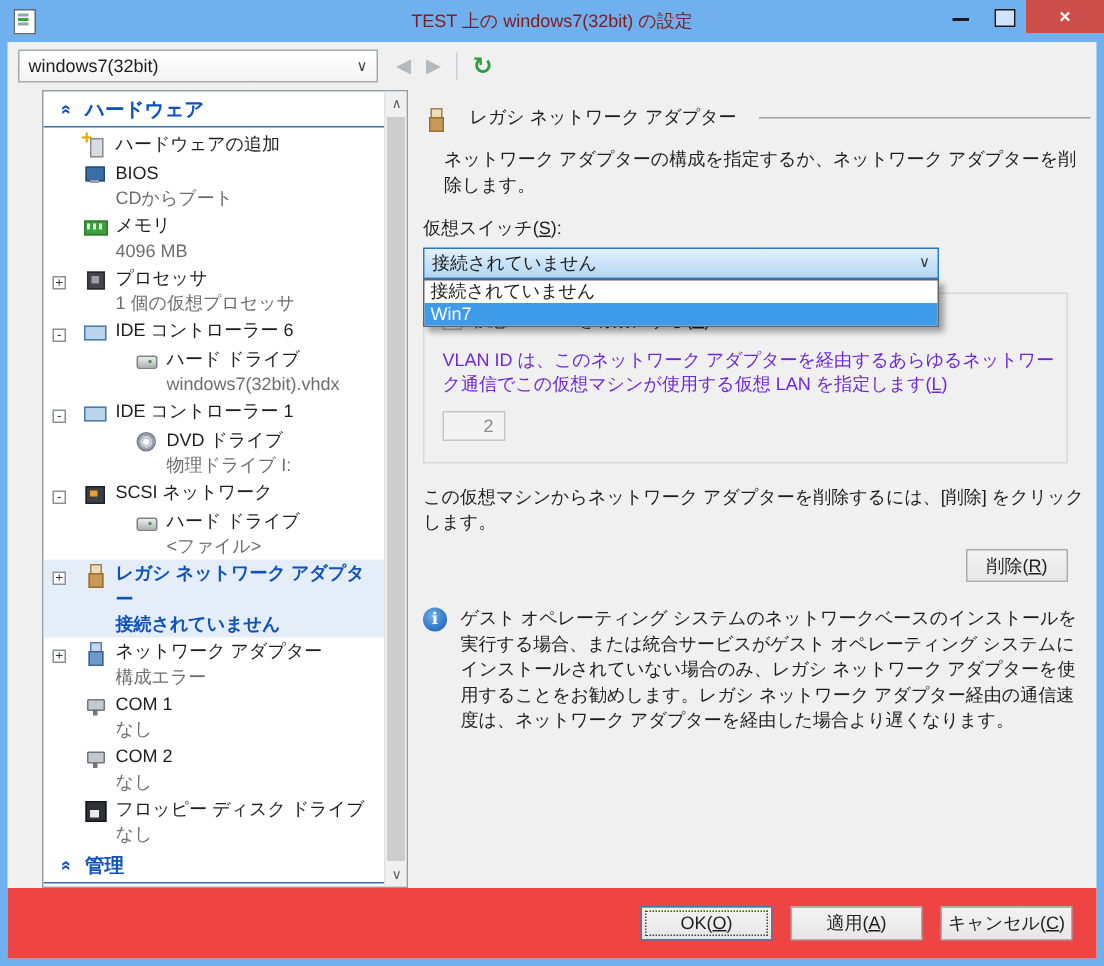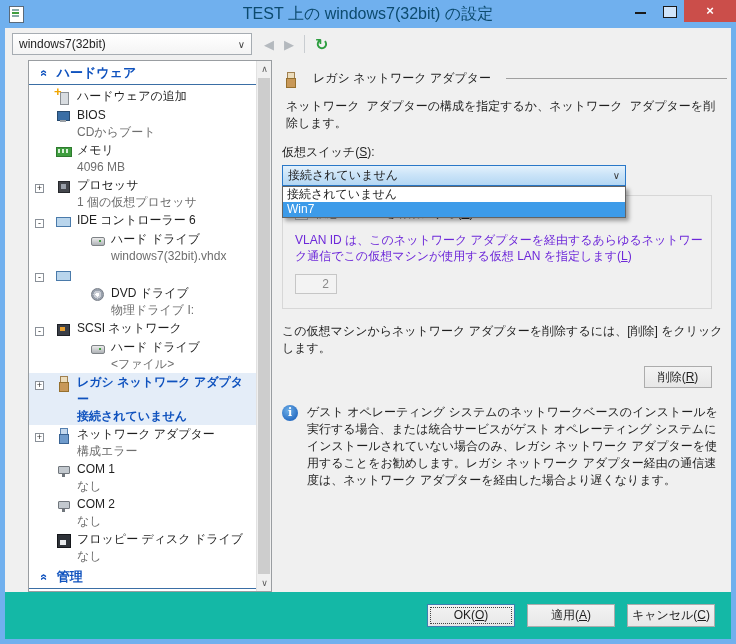--- a/index.html
+++ b/index.html
@@ -9,21 +9,21 @@
     font-size: 12px; color: #1e1e1e; position: relative; overflow: hidden;
     background:#f0f0f0;
   }
   .window { position:absolute; inset:0; border:5px solid #70b0ee; border-top:none; background:#f0f0f0; }
 
   
   .titlebar { position:absolute; top:-0px; left:-5px; right:-5px; height:28px; background:#70b0ee; display:flex; align-items:center; }
   .app-icon { width:16px; height:16px; margin-left:8px; position:relative; flex:none; }
   .app-icon::before { content:''; position:absolute; left:1px; top:0; width:13px; height:15px; background:#fff; border:1px solid #5a6a7a; }
   .app-icon::after { content:''; position:absolute; left:4px; top:3px; width:7px; height:2px; background:#8aa; box-shadow:0 3px 0 #3f9e3f, 0 6px 0 #8aa; }
-  .title-text { position:absolute; left:0; right:0; text-align:center; font-size:16px; color:#0c4a6e; }
+  .title-text { position:absolute; left:0; right:0; text-align:center; font-size:12px; color:#7f1d1d; }
   .win-controls { position:absolute; right:0; top:0; display:flex; height:22px; }
   .winbtn { width:29px; height:22px; position:relative; }
   .winbtn.min::after { content:''; position:absolute; left:9px; top:12px; width:11px; height:2px; background:#1a1a1a; }
   .winbtn.max::after { content:''; position:absolute; left:8px; top:6px; width:12px; height:10px; border:1px solid #1a1a1a; background:#cfe4fa; }
   .winbtn.close { width:52px; background:#cb4e4a; color:#fff; font-weight:bold; font-size:13px; text-align:center; line-height:22px; }
 
   
   .toolbar { position:absolute; top:28px; left:0; right:0; height:32px; display:flex; align-items:center; }
   .vm-combobox { margin-left:7px; width:240px; height:22px; background:linear-gradient(#ffffff,#f4f4f4); border:1px solid #a6acb2; display:flex; align-items:center; padding:0 6px; }
   .vm-combobox .val { flex:1; }
@@ -81,21 +81,21 @@
   .sb-arrow { position:absolute; left:0; width:15px; height:16px; color:#5a5a5a; font-size:9px; text-align:center; line-height:16px; }
   .sb-arrow.up { top:0; }
   .sb-arrow.down { bottom:0; }
   .sb-thumb { position:absolute; left:1px; right:1px; top:17px; bottom:17px; background:#cdcdcd; }
 
   
   .content { position:relative; flex:1; padding:8px 14px 0 10px; }
   .c-header { display:flex; align-items:center; gap:9px; height:20px; margin-bottom:10px; }
   .c-header .ctitle { white-space:nowrap; }
   .c-header .rule { flex:1; height:1px; background:#a0a0a0; margin-left:6px; }
-  .c-desc { margin:6px 0 12px 4px;font-family:Liberation Mono, monospace; }
+  .c-desc { margin:6px 0 12px 14px; }
   .switch-label { margin-bottom:4px; display:block; }
   .combo-wrap { position:relative; width:344px; }
   .combobox { height:21px; border:1px solid #2a78c8; background:linear-gradient(180deg,#e4f1fc 0%,#cbe4f8 45%,#b4d7f3 100%); display:flex; align-items:center; padding:0 5px; }
   .combobox .val { flex:1; }
   .combobox .chev { color:#3a3a3a; font-size:10px; }
   .droplist { position:absolute; top:21px; left:0; width:344px; background:#fff; border:1px solid #646464; box-shadow:3px 3px 4px rgba(0,0,0,0.35); z-index:10; }
   .dropitem { height:15px; line-height:15px; padding:0 4px; overflow:hidden; white-space:nowrap; }
   .dropitem.selected { background:#3d9be9; color:#fff; }
 
   .groupbox { margin-top:9px; width:430px; border:1px solid #d7d7d7; padding:9px 12px 14px 12px; }
@@ -105,21 +105,21 @@
   .vlan-input { margin-top:10px; width:42px; height:20px; border:1px solid #c6c6c6; background:#f3f3f3; color:#8a8a8a; text-align:right; padding:0 7px 0 0; line-height:19px; }
 
   .remove-hint { margin-top:14px; }
   .remove-row { width:430px; margin-top:9px; text-align:right; }
   .btn { display:inline-block; min-width:68px; height:22px; line-height:20px; text-align:center; border:1px solid #acacac; background:linear-gradient(#f3f3f3,#e7e7e7); padding:0 10px; color:#1e1e1e; }
   .info-row { margin-top:16px; display:flex; gap:9px; width:445px; }
   .info-icon { width:16px; height:16px; flex:none; border-radius:50%; background:radial-gradient(circle at 40% 35%, #6fb0e8, #2a6fc4 70%); color:#fff; font-weight:bold; text-align:center; line-height:16px; font-size:11px; font-family:"DejaVu Serif", serif; margin-top:1px; }
   .info-text { line-height:17px; }
 
   
-  .footer { position:absolute; left:0; right:0; bottom:0; height:47px; display:flex; align-items:center; justify-content:flex-end; gap:12px; padding-right:16px; background:#14b8a6; }
+  .footer { position:absolute; left:0; right:0; bottom:0; height:47px; display:flex; align-items:center; justify-content:flex-end; gap:12px; padding-right:16px; background:#ef4444; }
   .fbtn { width:88px; height:23px; line-height:21px; text-align:center; border:1px solid #acacac; background:linear-gradient(#f3f3f3,#e7e7e7); }
   .fbtn.focused { border:1px solid #3c7fb1; outline:1px dotted #444; outline-offset:-4px; }
   .u { text-decoration:underline; }
 </style>
 </head>
 <body>
 
 <div class="window">
 
   <div class="titlebar">
@@ -202,20 +202,23 @@
             <span class="icon i-hdd"></span>
           <div class="labels">
               <div class="lbl">ハード ドライブ</div>
               <div class="sub">windows7(32bit).vhdx</div>
             </div>
         </div>
 
         <div class="s-row">
           <span class="gutter"><span class="expander">-</span></span>
           <span class="icon i-ide"></span>
+          <div class="labels">
+              <div class="lbl">IDE コントローラー 1</div>
+            </div>
         </div>
 
         <div class="s-row child">
           <span class="gutter"></span>
             <span class="icon i-dvd"></span>
           <div class="labels">
               <div class="lbl">DVD ドライブ</div>
               <div class="sub">物理ドライブ I:</div>
             </div>
         </div>

